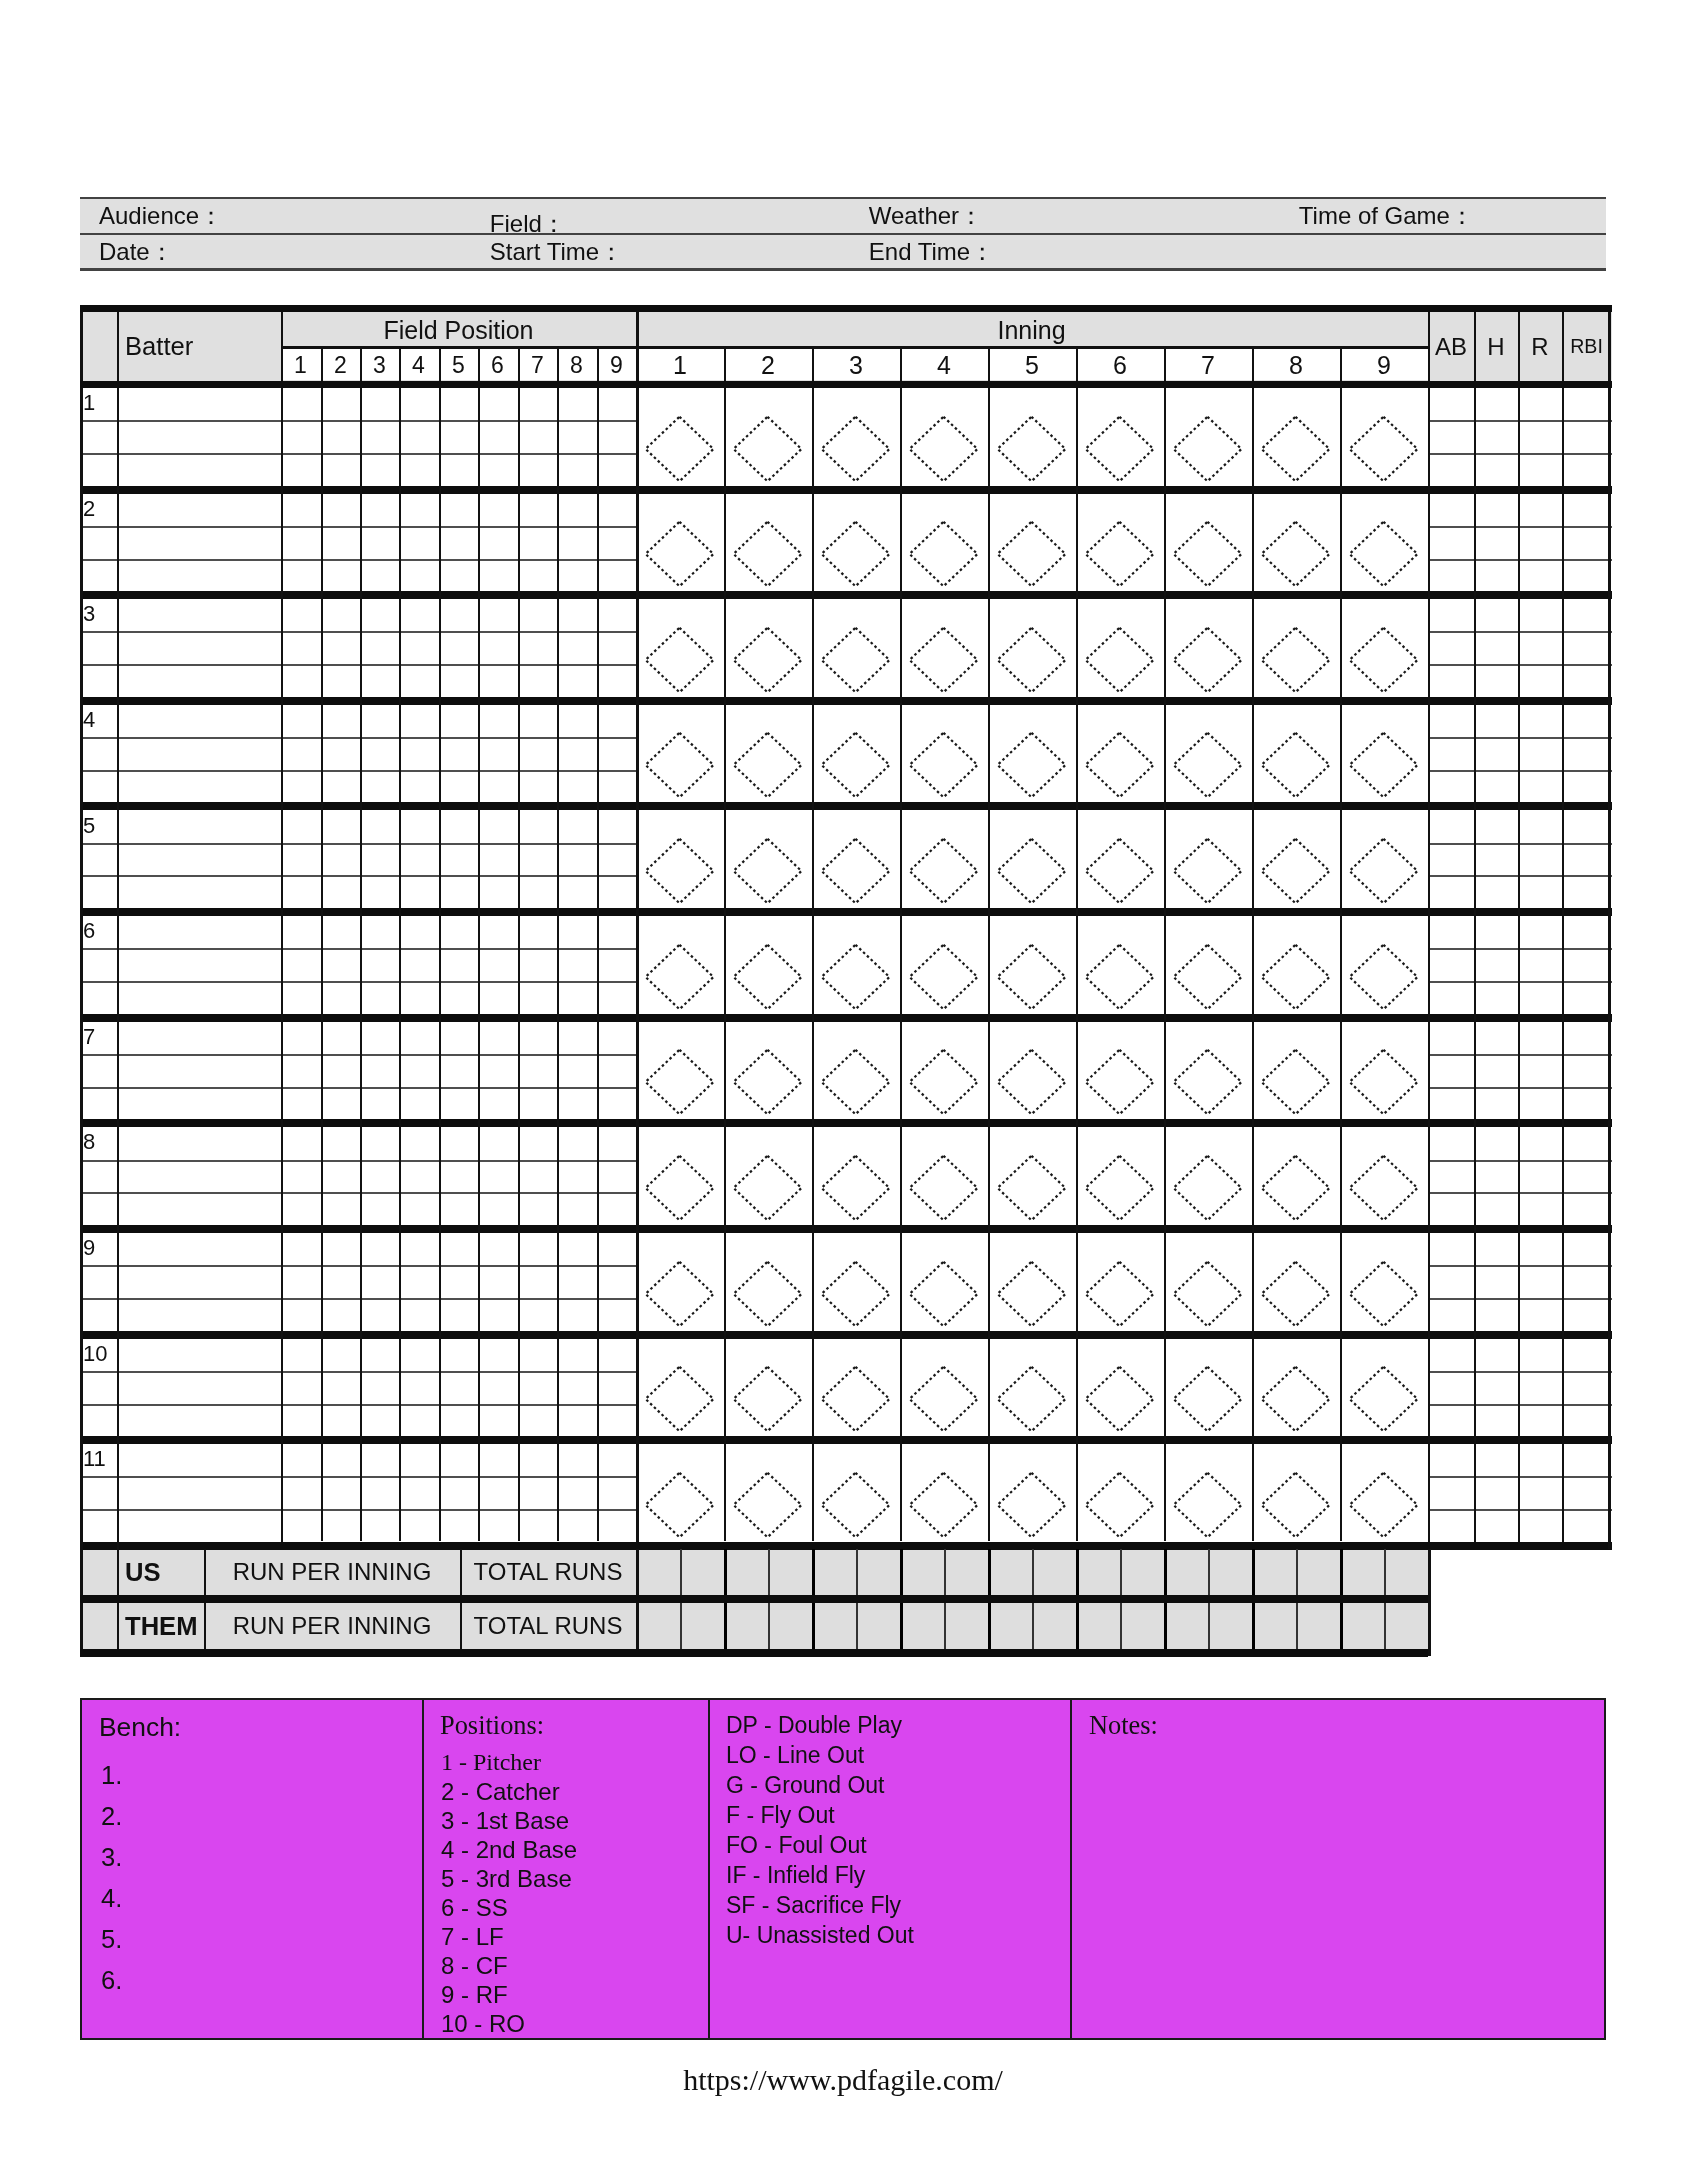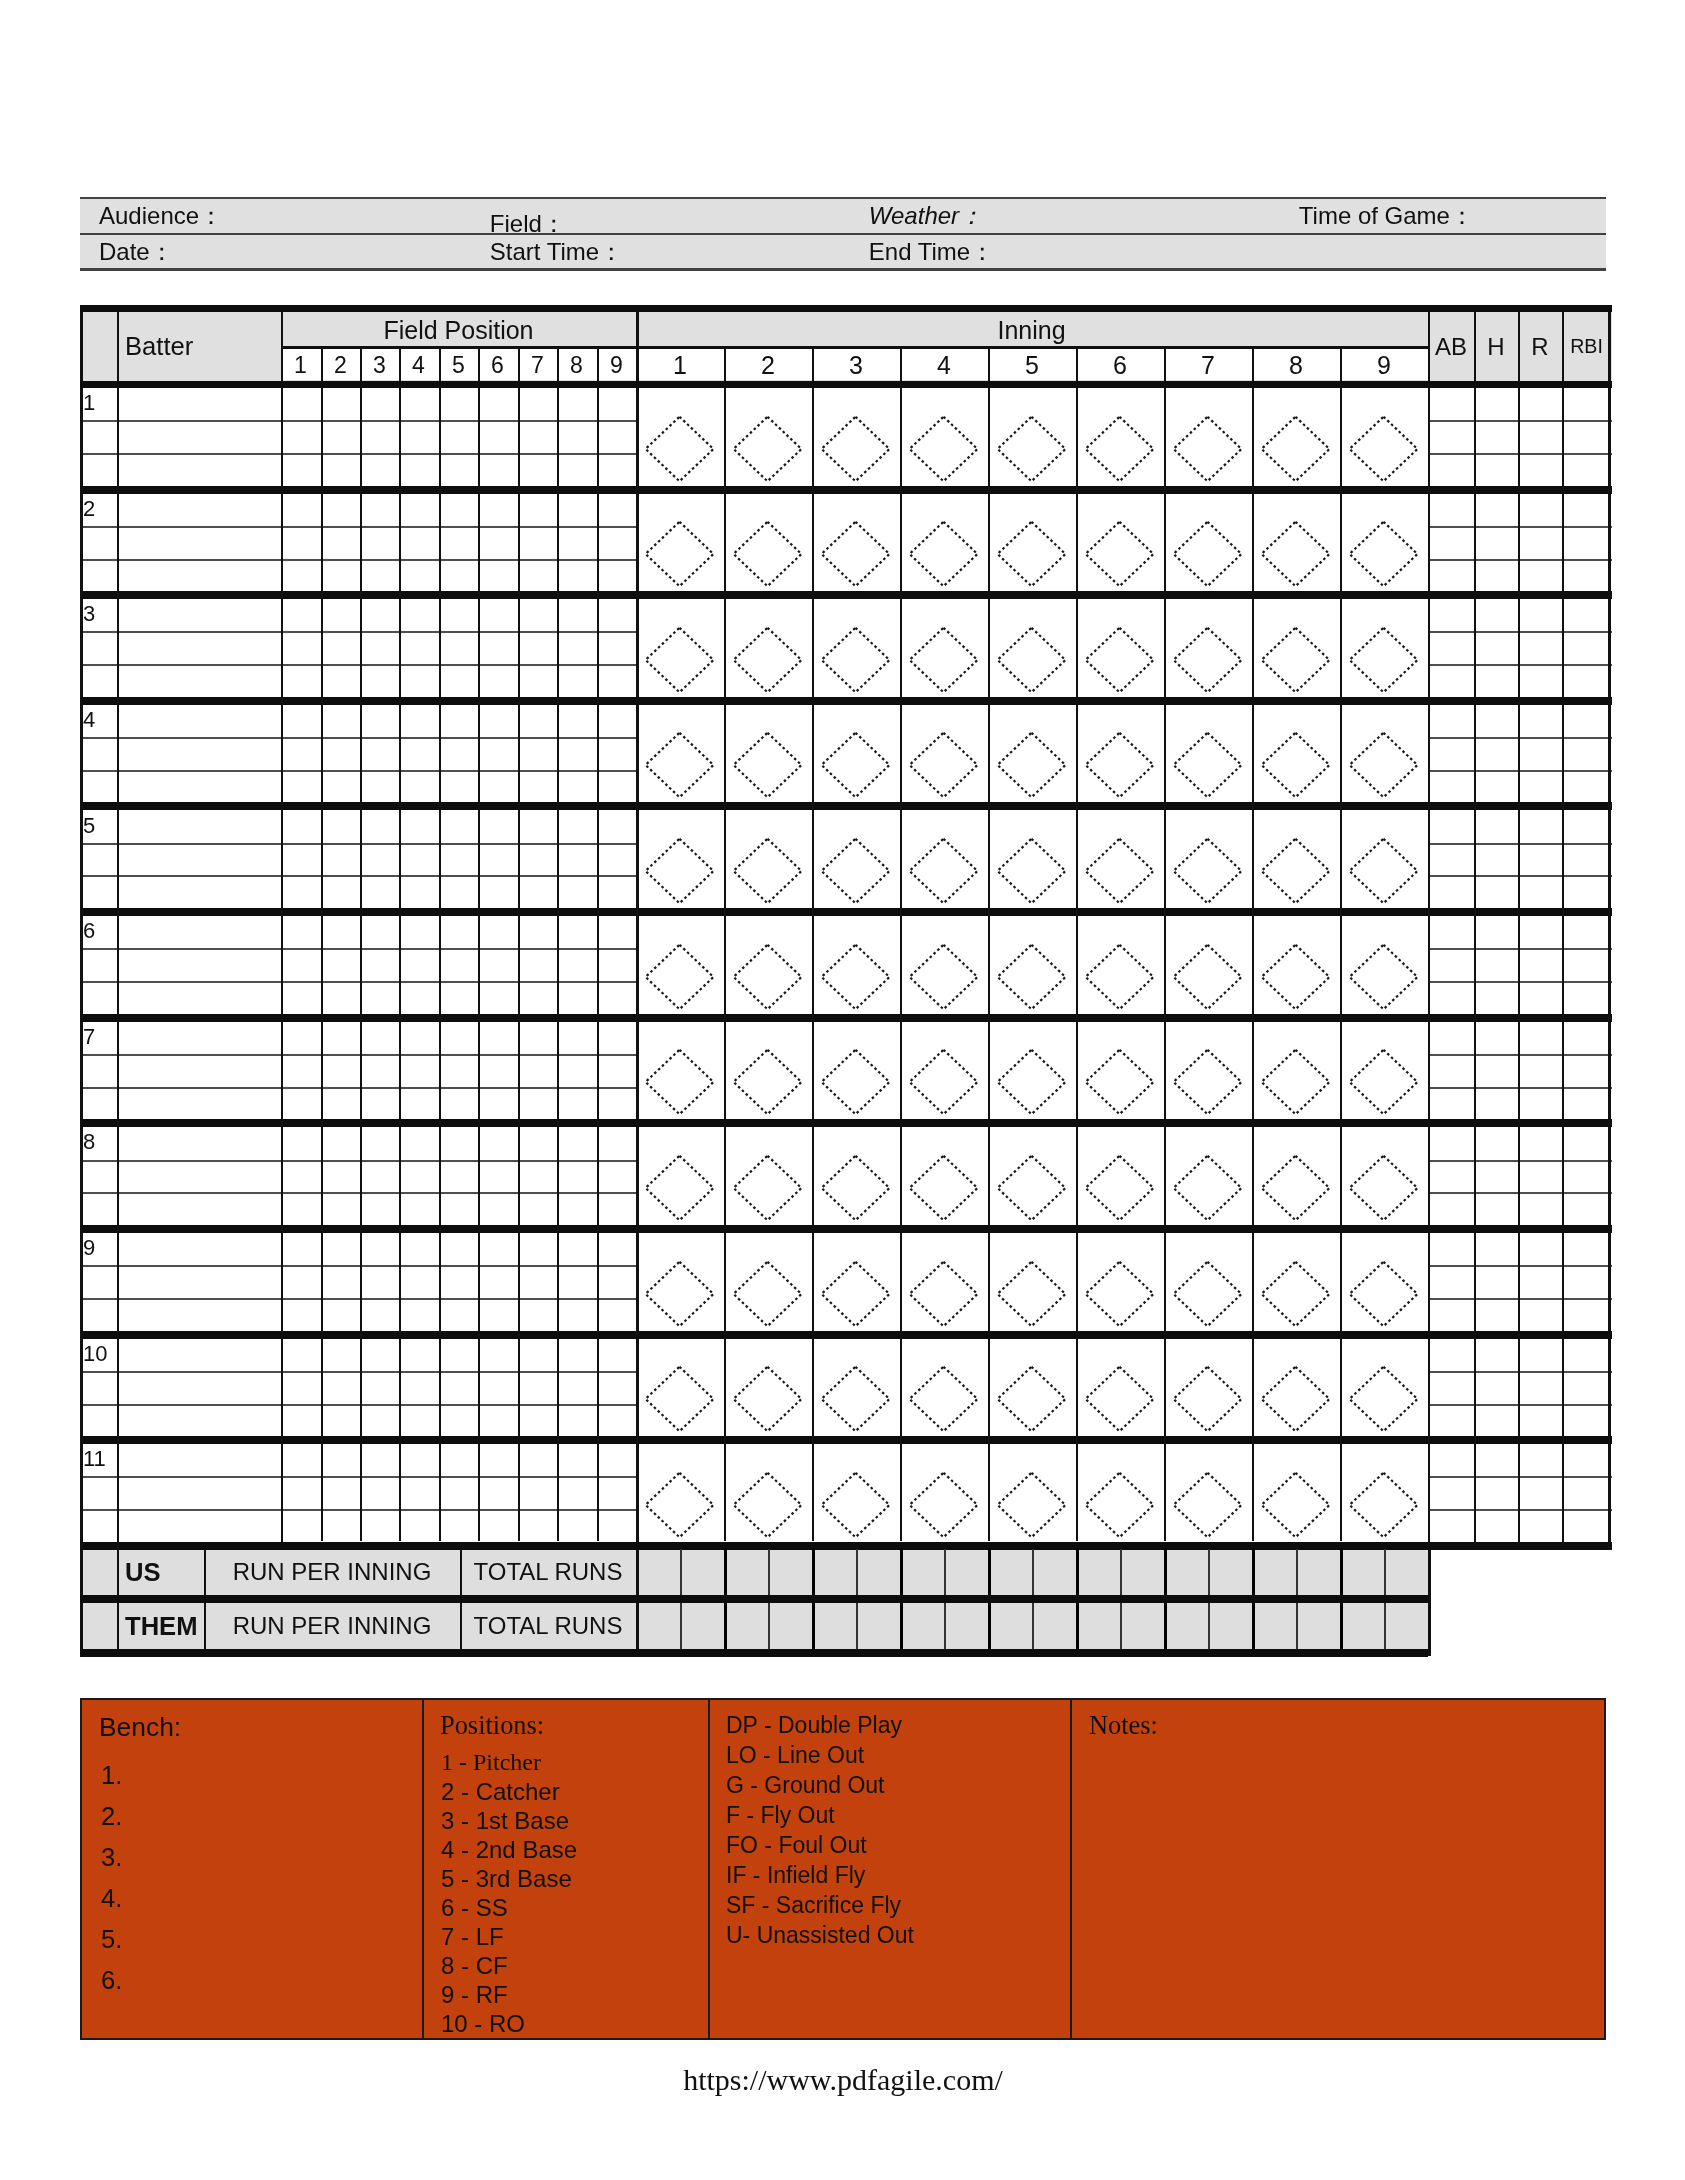--- a/index.html
+++ b/index.html
@@ -7,42 +7,42 @@
          font-family:"Liberation Sans","DejaVu Sans",sans-serif;color:#111;}
   .abs{position:absolute;}
   .sans{font-family:"Liberation Sans","DejaVu Sans",sans-serif;}
   .serif{font-family:"Liberation Serif","DejaVu Serif",serif;}
   #page-title{position:absolute;left:0;top:75px;width:1686px;text-align:center;
               font-size:41px;font-weight:bold;letter-spacing:0px;}
   .cell-text{white-space:nowrap;}
   #footer-url{position:absolute;left:0;top:2063px;width:1686px;text-align:center;
               font-size:30px;font-family:"Liberation Serif","DejaVu Serif",serif;color:#111;}
   #legend-box{position:absolute;left:80px;top:1698px;width:1526px;height:342px;
-              border:2.6px solid #1a1a1a;box-sizing:border-box;background:#c2410c;}
+              border:2.6px solid #1a1a1a;box-sizing:border-box;background:#d946ef;}
   .legend-sep{position:absolute;top:0;width:1.7px;height:100%;background:#1a1a1a;}
   .legend-col-heading{position:absolute;font-size:26.4px;}
   .legend-list{position:absolute;}
   .legend-line{white-space:nowrap;}
 </style>
 </head>
 <body>
 
 <div id="stage">
   <div id="infobar">
       <div class="abs" style="position:absolute;left:80px;top:198px;width:1526px;height:72px;background:#e0e0e0;"></div>
       <div class="abs" style="position:absolute;left:80px;top:197px;width:1526px;height:1.7px;background:#424242;"></div>
       <div class="abs" style="position:absolute;left:80px;top:233px;width:1526px;height:1.7px;background:#424242;"></div>
       <div class="abs" style="position:absolute;left:80px;top:268px;width:1526px;height:2.6px;background:#424242;"></div>
       <div class="abs" style="position:absolute;left:80px;top:198px;width:397px;height:35px;">
         <div class="abs cell-text" style="position:absolute;left:19px;top:0;height:35px;line-height:36px;font-size:24px;">Audience：</div>
       </div>
       <div class="abs" style="position:absolute;left:477px;top:198px;width:379px;height:35px;">
         <div class="abs cell-text" style="position:absolute;left:12.8px;top:8px;height:35px;line-height:36px;font-size:24px;text-align:right;">Field：</div>
       </div>
-      <div class="abs" style="position:absolute;left:856px;top:198px;width:430px;height:35px;font-style:italic;">
+      <div class="abs" style="position:absolute;left:856px;top:198px;width:430px;height:35px;">
         <div class="abs cell-text" style="position:absolute;left:12.8px;top:0;height:35px;line-height:36px;font-size:24px;">Weather：</div>
       </div>
       <div class="abs" style="position:absolute;left:1286px;top:198px;width:319px;height:35px;">
         <div class="abs cell-text" style="position:absolute;left:12.8px;top:0;height:35px;line-height:36px;font-size:24px;">Time of Game：</div>
       </div>
       <div class="abs" style="position:absolute;left:80px;top:235px;width:397px;height:33px;">
         <div class="abs cell-text" style="position:absolute;left:19px;top:0;height:33px;line-height:34px;font-size:24px;">Date：</div>
       </div>
       <div class="abs" style="position:absolute;left:477px;top:235px;width:379px;height:33px;text-align:right;">
         <div class="abs cell-text" style="position:absolute;left:12.8px;top:0;height:33px;line-height:34px;font-size:24px;">Start Time：</div>

